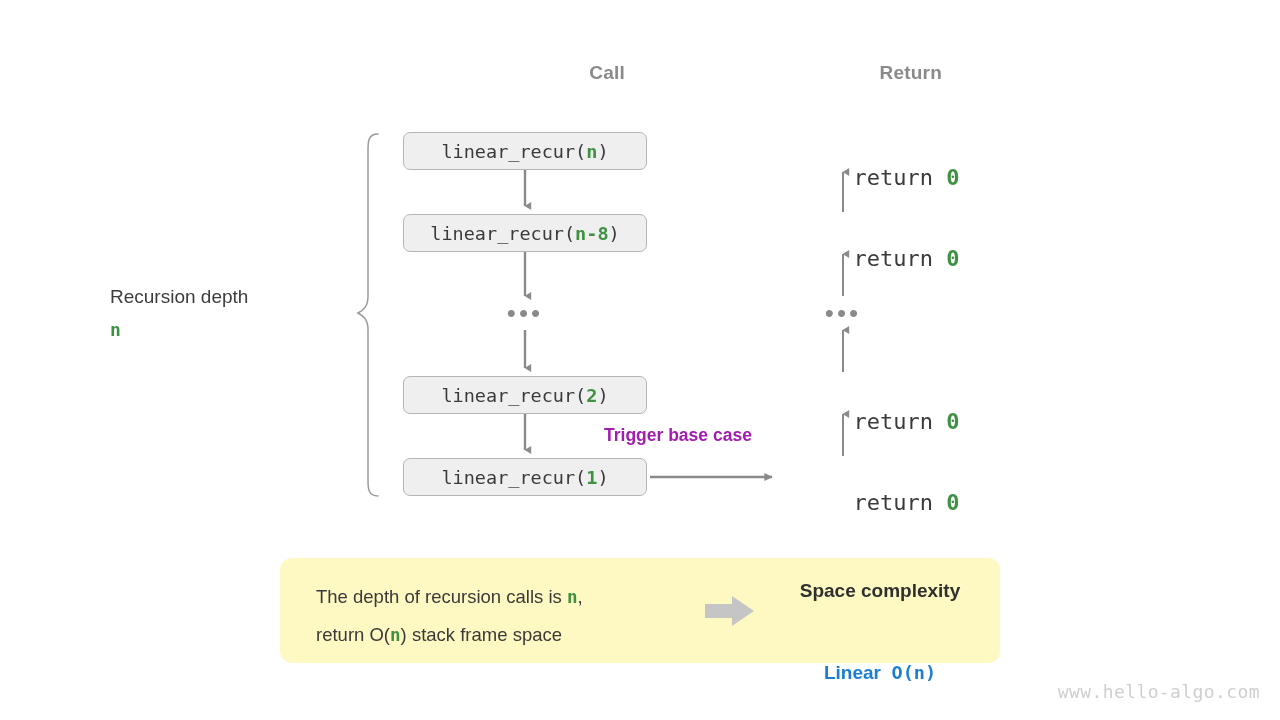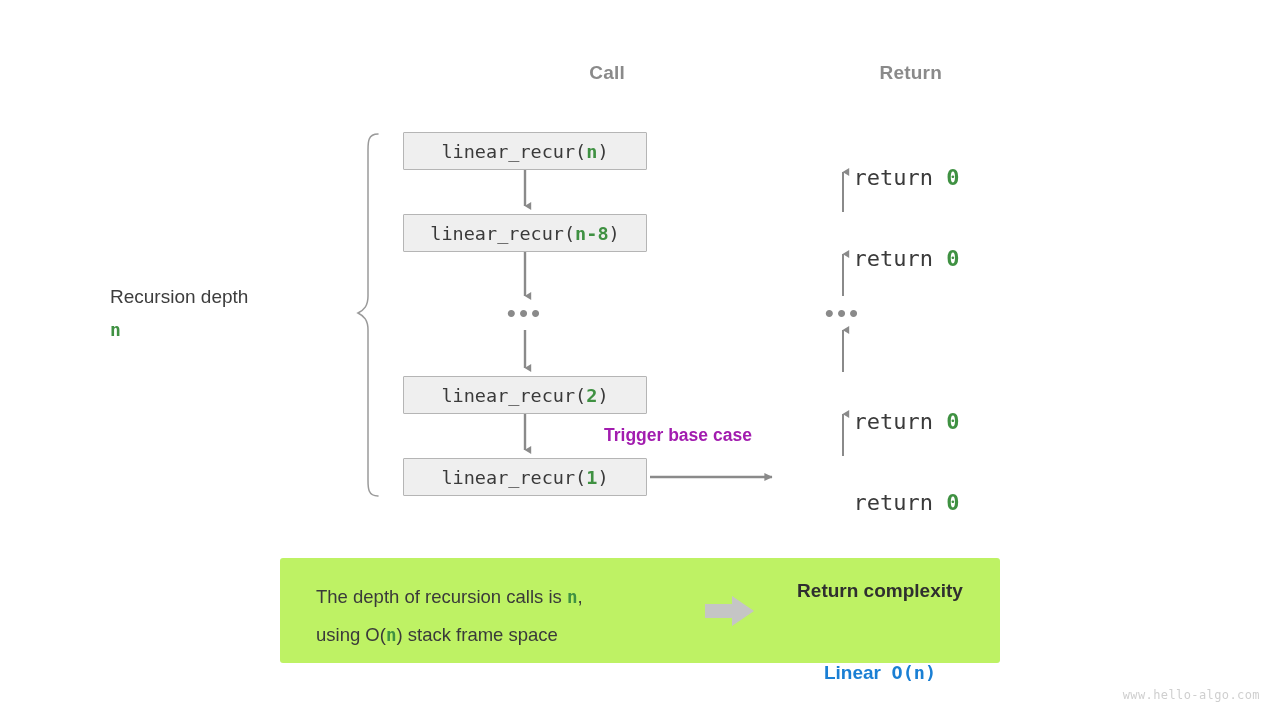--- a/index.html
+++ b/index.html
@@ -26,21 +26,21 @@
 
   
   .call-box{
     position:absolute;
     left:403px;
     width:244px;
     height:38px;
     box-sizing:border-box;
     background:#efefef;
     border:1.4px solid #b5b5b5;
-    border-radius:1px;
+    border-radius:7px;
     display:flex;
     align-items:center;
     justify-content:center;
     font-family:"DejaVu Sans Mono","Liberation Mono",monospace;
     font-size:18.5px;
     color:#3a3a3a;
     white-space:pre;
   }
   .call-box .arg{color:#3f9142;font-weight:bold;}
 
@@ -99,22 +99,22 @@
     font-weight:bold;
     color:#a21caf;
     white-space:nowrap;
   }
 
   
   #caption-panel{
     position:absolute;
     left:280px;top:558px;
     width:720px;height:105px;
-    background:#bef264;
-    border-radius:3px;
+    background:#fef9c3;
+    border-radius:12px;
     display:flex;
     align-items:center;
   }
   #caption-left{
     position:absolute;
     left:36px;top:20px;
     width:400px;
     font-size:18.5px;
     color:#3a3a3a;
     line-height:38px;
@@ -143,21 +143,21 @@
     font-family:"DejaVu Sans Mono","Liberation Mono",monospace;
     font-size:18.5px;
   }
   #cap-arrow{position:absolute;left:425px;top:37px;width:50px;height:32px;}
 
   
   #watermark{
     position:absolute;
     right:20px;bottom:18px;
     font-family:"DejaVu Sans Mono","Liberation Mono",monospace;
-    font-size:12px;
+    font-size:18px;
     color:#cfcfcf;
     letter-spacing:.4px;
   }
 </style>
 </head>
 <body>
 
 <div id="stage">
 
   <div class="col-head" id="head-call">Call</div>
@@ -253,30 +253,30 @@
 
   <div id="trigger-note">Trigger base case</div>
 
   <div id="caption-panel">
 
     <div id="caption-left">
       <div>
         <span>The depth of recursion calls is </span><span class="var">n</span><span>,</span>
       </div>
       <div>
-        <span>using O(</span><span class="var">n</span><span>) stack frame space</span>
+        <span>return O(</span><span class="var">n</span><span>) stack frame space</span>
       </div>
     </div>
 
     <svg id="cap-arrow" viewBox="0 0 50 32" xmlns="http://www.w3.org/2000/svg">
       <path d="M0,9 L27,9 L27,1 L49,16 L27,31 L27,23 L0,23 Z" fill="#c5c5c5"></path>
     </svg>
 
     <div id="caption-right">
-      <div id="cap-title">Return complexity</div>
+      <div id="cap-title">Space complexity</div>
       <div id="cap-value">
         <span>Linear</span>&nbsp;&nbsp;<span class="mono">O(n)</span>
       </div>
     </div>
 
   </div>
 
   <div id="watermark">www.hello-algo.com</div>
 
 </div>

